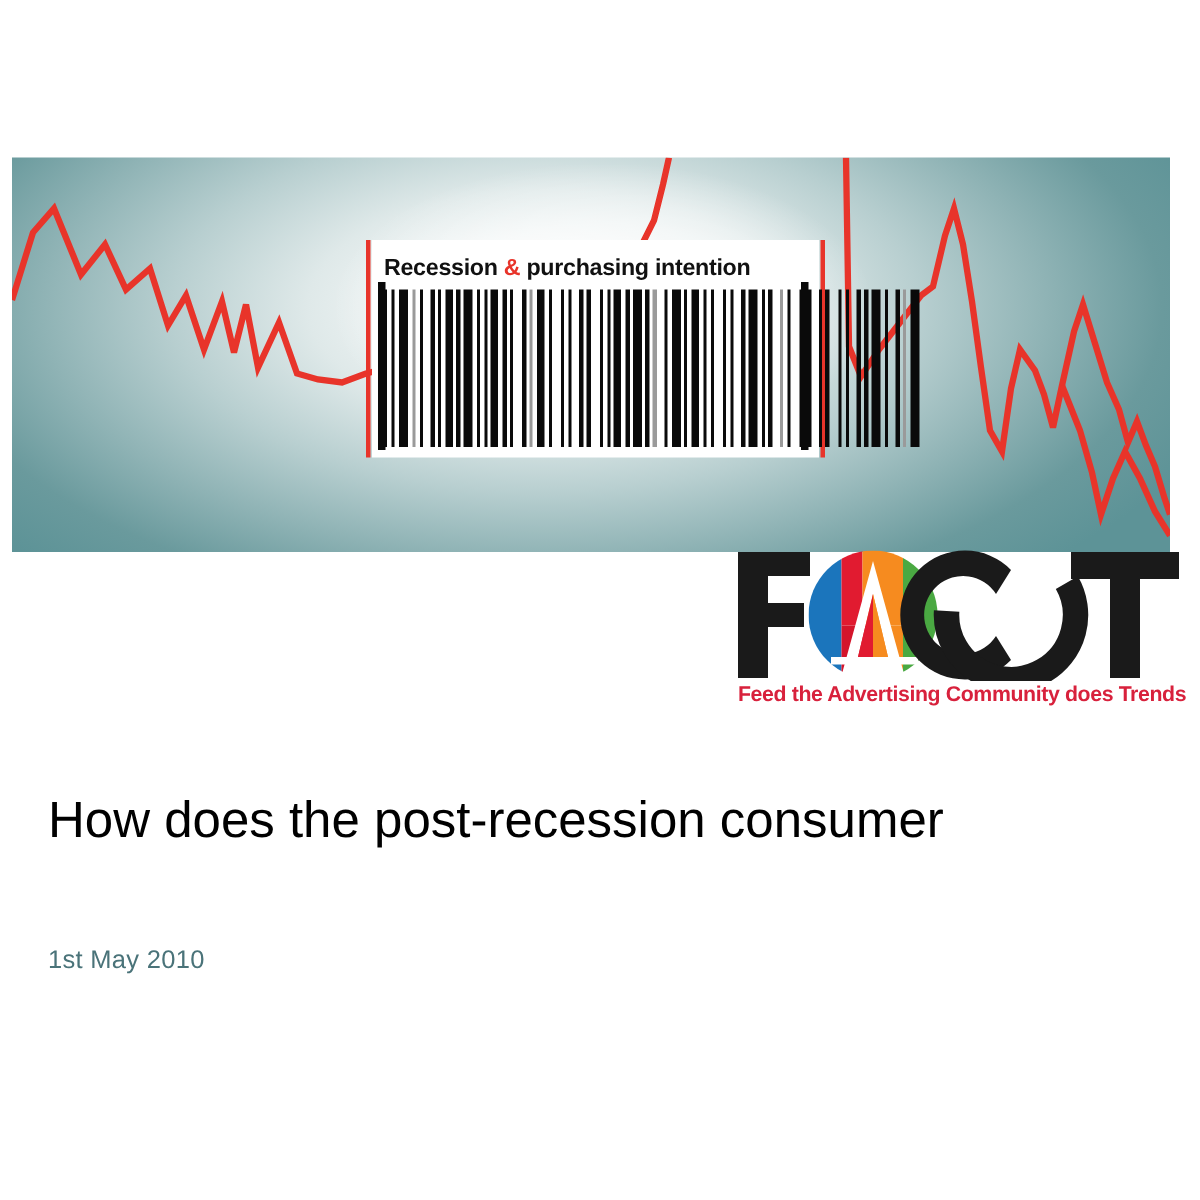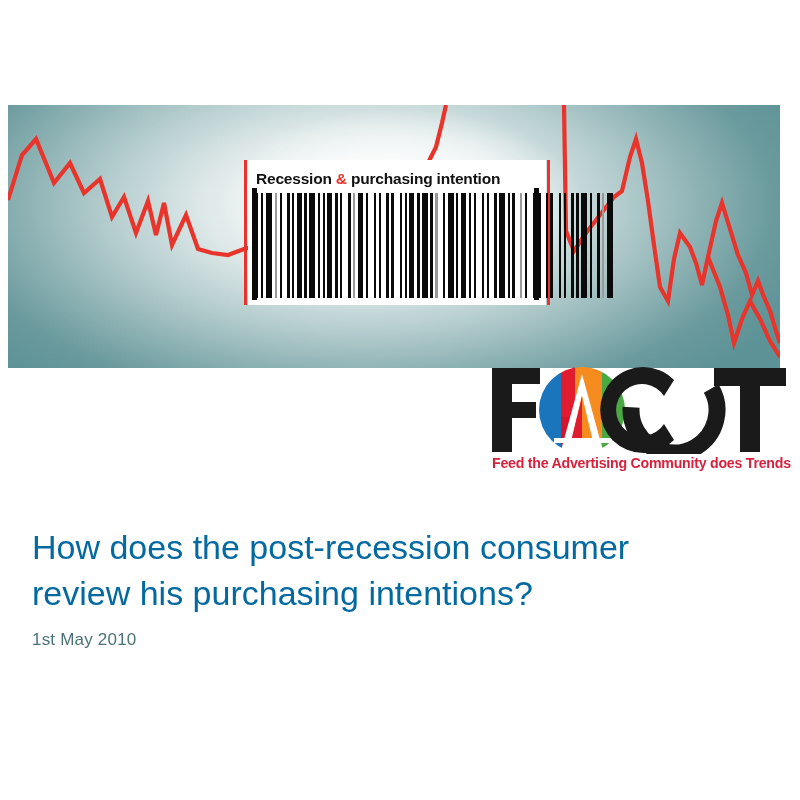--- a/index.html
+++ b/index.html
@@ -146,21 +146,21 @@
   
   #deck-title {
     position: absolute;
     left: 32px;
     top: 524px;
     width: 730px;
     font-family: "Liberation Sans", sans-serif;
     font-size: 34px;
     font-weight: normal;
     line-height: 46px;
-    color: #0369a1;
+    color: #000000;
   }
   #deck-title .line { display: block; }
   #deck-date {
     position: absolute;
     left: 32px;
     top: 630px;
     font-family: "Liberation Sans", sans-serif;
     font-size: 17px;
     font-weight: normal;
     color: #4a7379;
@@ -353,16 +353,15 @@
     <circle cx="186" cy="44" r="43" fill="none" stroke="#1a1a1a" stroke-width="17" stroke-dasharray="160 110" transform="rotate(-30 186 44)"></circle>
 
     <path fill="#1a1a1a" d="M226 2 H298 V20 H272 V86 H252 V20 H226 Z"></path>
   </svg>
 
   <div id="fact-tagline">Feed the Advertising Community does Trends</div>
 </div>
 
 <div id="deck-title">
   <span class="line">How does the post-recession consumer</span>
-  <span class="line">review his purchasing intentions?</span>
 </div>
 
 <div id="deck-date">1st May 2010</div>
 
 </body></html>

